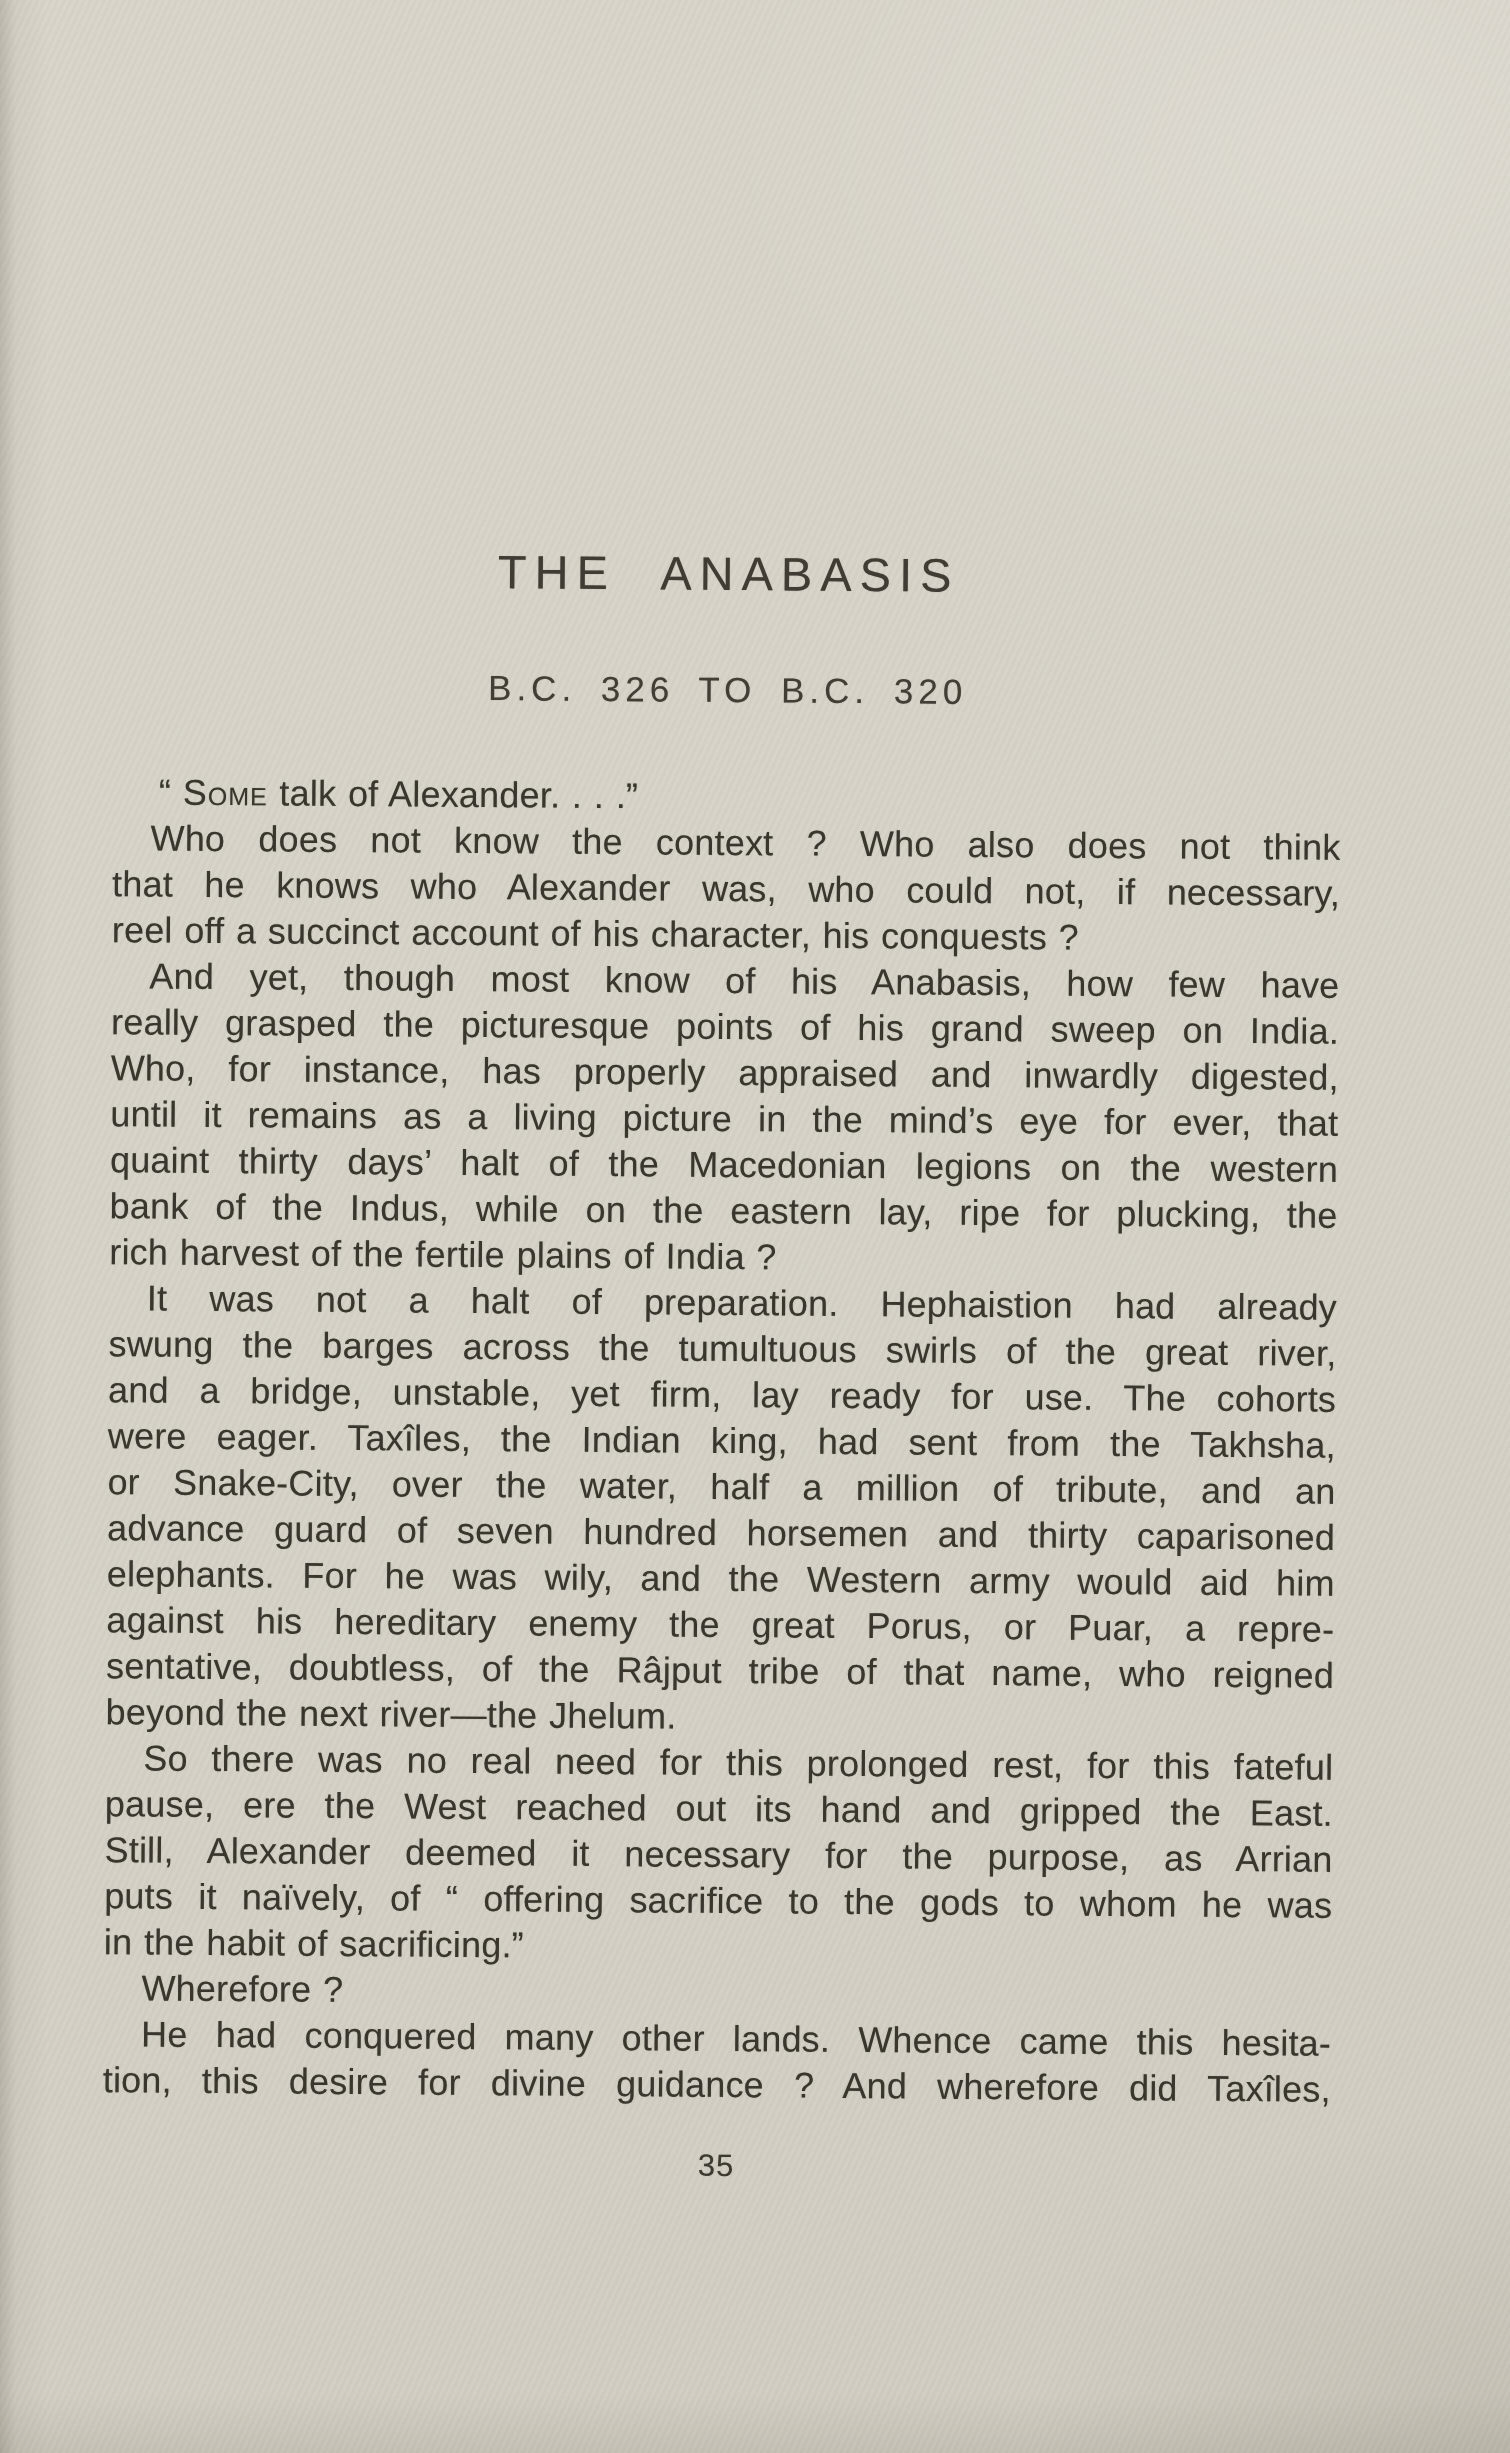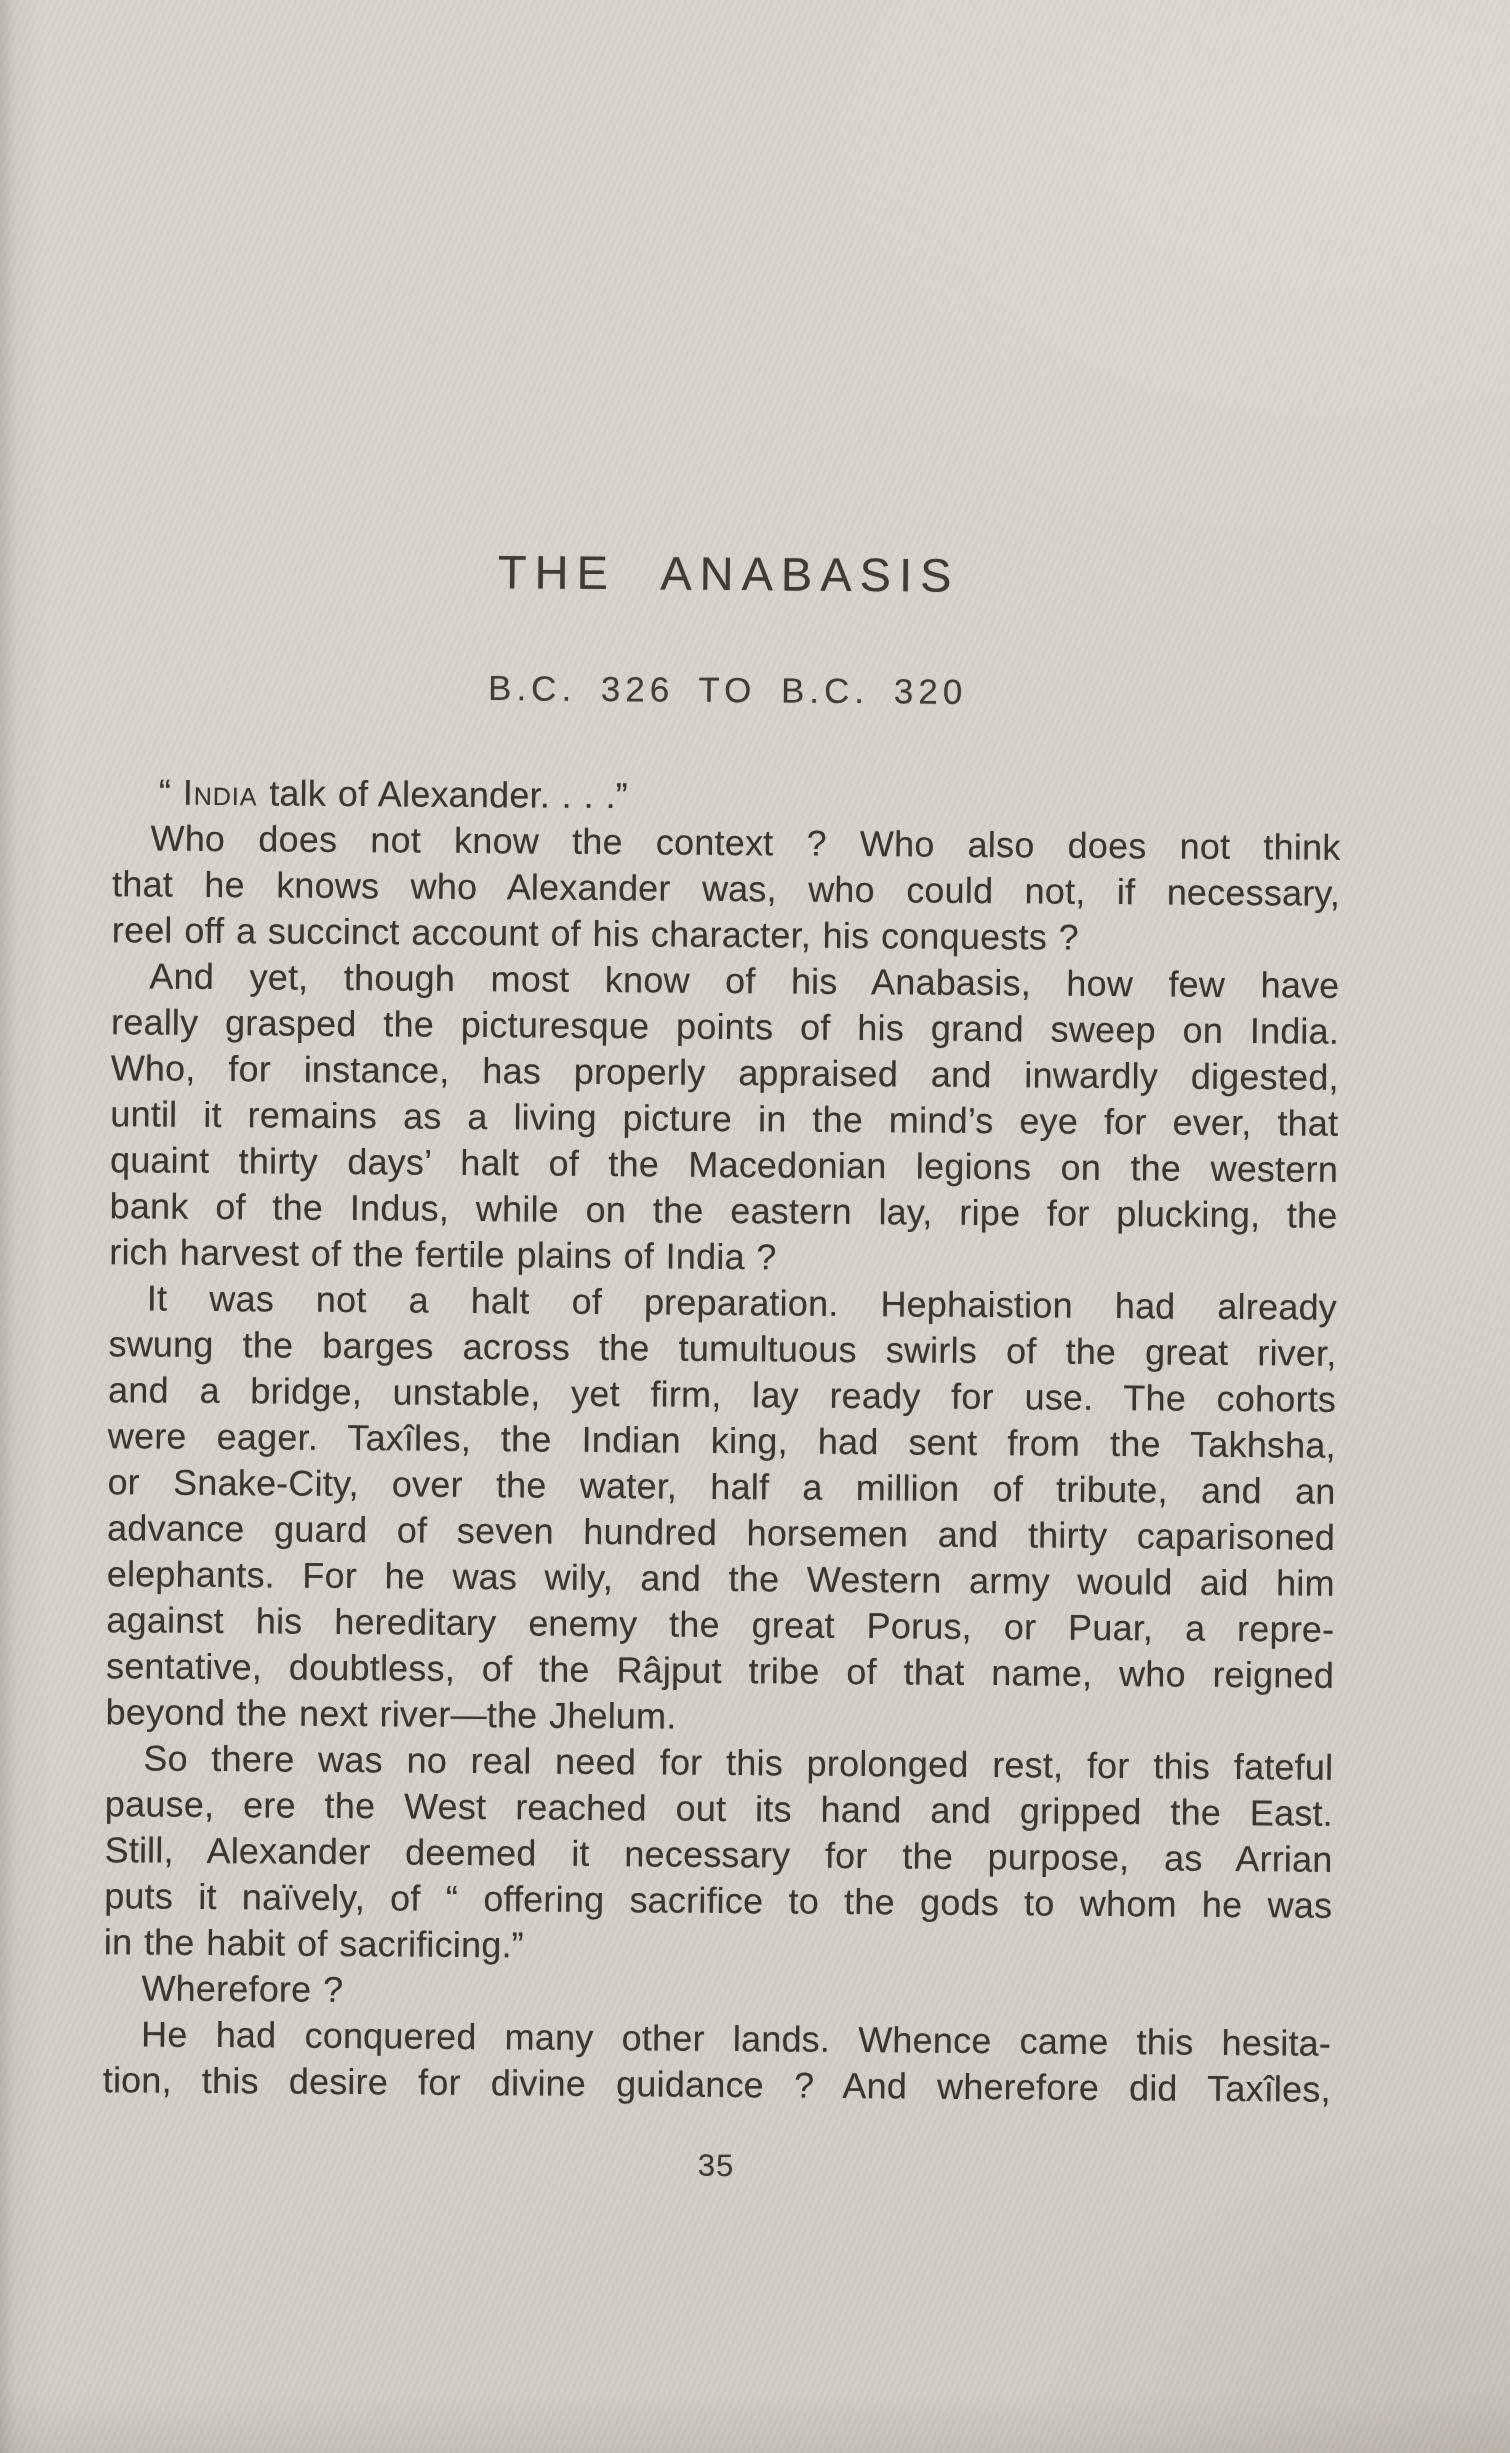--- a/index.html
+++ b/index.html
@@ -84,21 +84,21 @@
 </style>
 </head>
 <body>
 
 <div class="page">
   <div class="content">
     <h1 class="title">THE ANABASIS</h1>
     <h2 class="subtitle">B.C. 326 TO B.C. 320</h2>
     <div class="body-text">
         <div class="para para-0">
-          <div class="line last"><span>“ </span><span class="sc">India</span><span> talk of Alexander. . . .”</span></div>
+          <div class="line last"><span>“ </span><span class="sc">Some</span><span> talk of Alexander. . . .”</span></div>
         </div>
         <div class="para para-1">
           <div class="line">Who does not know the context ?  Who also does not think</div>
           <div class="line">that he knows who Alexander was, who could not, if necessary,</div>
           <div class="line last">reel off a succinct account of his character, his conquests ?</div>
         </div>
         <div class="para para-2">
           <div class="line">And yet, though most know of his Anabasis, how few have</div>
           <div class="line">really grasped the picturesque points of his grand sweep on India.</div>
           <div class="line">Who, for instance, has properly appraised and inwardly digested,</div>

